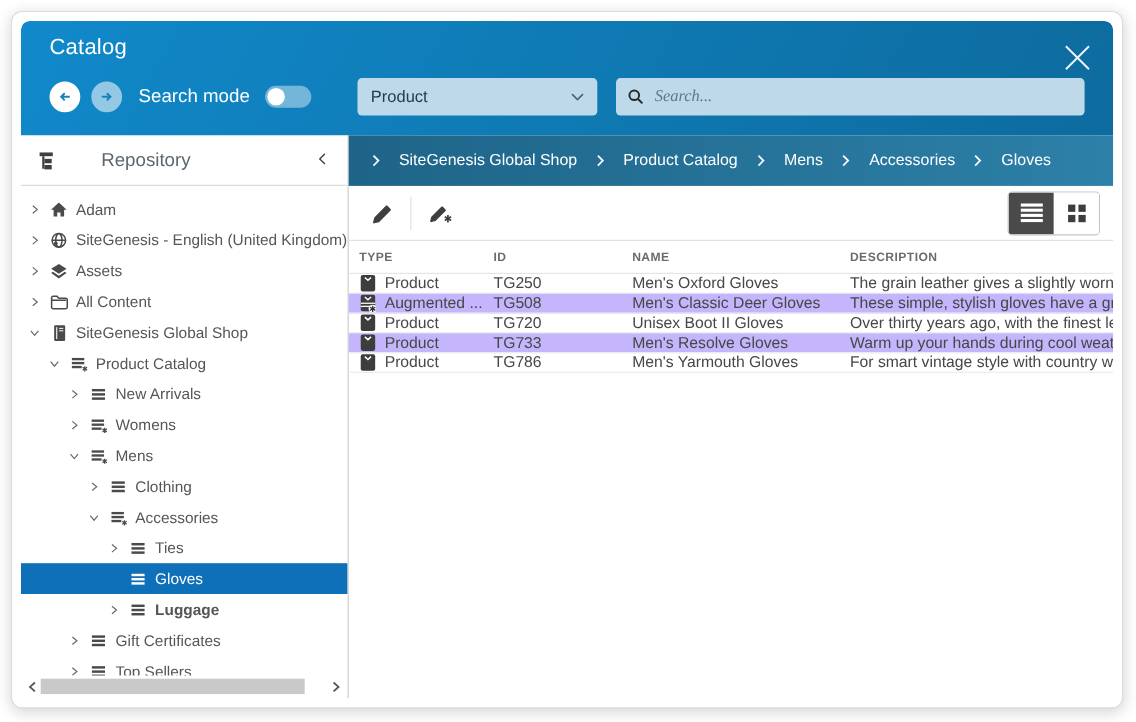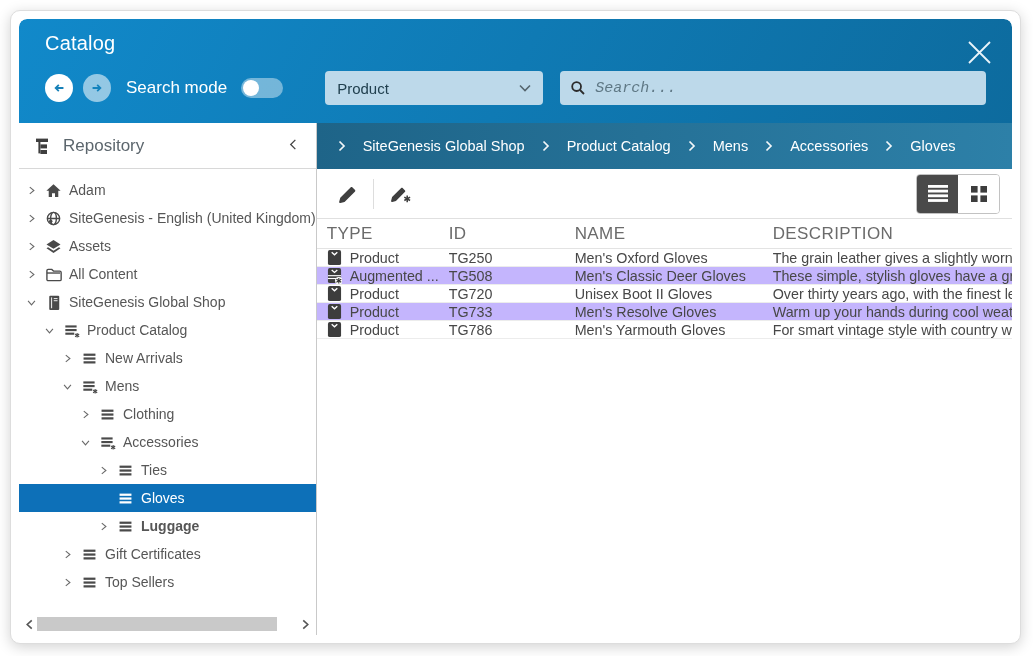--- a/index.html
+++ b/index.html
@@ -24,28 +24,28 @@
   .sm-label{margin-left:15px;font-size:17px;color:#fff;}
   .toggle{margin-left:14px;width:42px;height:20px;border-radius:10px;background:rgba(255,255,255,.42);
     position:relative;display:inline-block;cursor:pointer;}
   .toggle .knob{position:absolute;left:2px;top:2px;width:16px;height:16px;border-radius:50%;background:#fff;}
   .type-select{margin-left:42px;width:218px;height:34px;background:var(--field);border-radius:4px;
     display:flex;align-items:center;padding:0 12px;cursor:pointer;}
   .type-select .val{font-size:15px;color:#21404f;flex:1;}
   .search-box{flex:1;margin-left:17px;height:34px;background:var(--field);border-radius:4px;
     display:flex;align-items:center;padding:0 10px;}
   .search-box input{flex:1;border:0;background:transparent;outline:none;font-size:15px;
-    font-style:italic;color:#4c1d95;margin-left:7px;font-family:Liberation Mono, monospace;}
+    font-style:italic;color:#4c1d95;margin-left:7px;font-family:Liberation Serif, serif;}
   .search-box input::placeholder{color:#5f7885;font-style:italic;}
 
   
   .app-body{flex:1;display:flex;min-height:0;}
   .sidebar{flex:0 0 284px;border-right:1px solid #c9c9c9;display:flex;flex-direction:column;min-height:0;}
   .sidebar-header{flex:0 0 46px;display:flex;align-items:center;padding:0 12px 0 14px;
-    border-bottom:1px solid #d8d8d8;}
+    border-bottom:1px solid #d8d8d8;gap:29px;}
   .sidebar-header .ttl{font-size:17px;color:#5c666d;margin-left:10px;}
   .collapse{margin-left:auto;background:transparent;border:0;cursor:pointer;padding:4px;color:#444;}
   .tree{flex:1;overflow:hidden;padding-top:7px;}
   .tree-row{height:28px;display:flex;align-items:center;font-size:14px;color:#565656;
     white-space:nowrap;cursor:pointer;}
   .tree-row .tw{width:12px;display:inline-flex;justify-content:center;color:#6a6a6a;flex:0 0 12px;}
   .tree-row .ti{display:inline-flex;margin-left:7px;color:#4a4a4a;flex:0 0 18px;justify-content:center;}
   .tree-row .lbl{margin-left:7px;}
   .tree-row.selected{background:var(--sel);color:#fff;}
   .tree-row.selected .ti,.tree-row.selected .tw{color:#fff;}
@@ -65,21 +65,21 @@
   .tool-btn{width:32px;height:32px;border:0;background:transparent;display:flex;align-items:center;
     justify-content:center;cursor:pointer;color:#3f3f3f;padding:0;}
   .tool-divider{width:1px;height:30px;background:#ddd;margin:0 10px;}
   .view-toggle{margin-left:auto;display:flex;border:1px solid #c2c2c2;border-radius:4px;overflow:hidden;height:40px;}
   .vt-seg{width:41px;border:0;background:#fff;display:flex;align-items:center;justify-content:center;
     cursor:pointer;padding:0;}
   .vt-seg.active{background:#4a4a4a;}
 
   .table{flex:1;display:flex;flex-direction:column;min-height:0;}
   .thead{flex:0 0 30px;display:flex;align-items:center;border-bottom:1px solid #e3e3e3;}
-  .col{padding-left:10px;font-size:17px;color:#6b6b6b;letter-spacing:.4px;white-space:nowrap;}
+  .col{padding-left:10px;font-size:11px;color:#6b6b6b;letter-spacing:.4px;white-space:nowrap;font-weight:bold;}
   .col-type{flex:0 0 122px;}
   .col-id{flex:0 0 126px;}
   .col-name{flex:0 0 198px;}
   .col-desc{flex:1;min-width:0;}
   .trow{flex:0 0 30px;display:flex;align-items:center;border-bottom:1px solid #ececec;font-size:14.3px;
     color:#474747;cursor:pointer;}
   .trow.alt{background:#c4b5fd;}
   .cell{padding-left:10px;white-space:nowrap;overflow:hidden;}
   .cell.type{display:flex;align-items:center;}
   .cell.type .ri{margin-right:8px;display:inline-flex;flex:0 0 15px;}
@@ -265,20 +265,42 @@
                 </svg>
               </span>
               <span class="icon ti">
                 <svg width="17" height="17" viewBox="0 0 16 16" fill="currentColor">
                   <rect x="2.4" y="3.4" width="11.2" height="2.1"></rect>
                   <rect x="2.4" y="7" width="11.2" height="2.1"></rect>
                   <rect x="2.4" y="10.6" width="11.2" height="2.1"></rect>
                 </svg>
               </span>
               <span class="lbl">New Arrivals</span>
+            </div>
+            <div class="tree-row" style="padding-left: 42px;">
+              <span class="icon tw">
+                <svg width="11" height="11" viewBox="0 0 16 16">
+                  <path d="M5.5 3l6 5-6 5" fill="none" stroke="currentColor" stroke-width="1.6"></path>
+                </svg>
+              </span>
+              <span class="icon ti">
+                <svg width="17" height="17" viewBox="0 0 16 16">
+                  <g fill="currentColor">
+                    <rect x="2.2" y="3.2" width="10.6" height="2"></rect>
+                    <rect x="2.2" y="6.6" width="10.6" height="2"></rect>
+                    <rect x="2.2" y="10" width="8.4" height="2"></rect>
+                  </g>
+                  <g stroke="currentColor" stroke-width="1.1">
+                    <path d="M13.3 10.3v4.4"></path>
+                    <path d="M11.4 11.2l3.8 2.6"></path>
+                    <path d="M15.2 11.2l-3.8 2.6"></path>
+                  </g>
+                </svg>
+              </span>
+              <span class="lbl">Womens</span>
             </div>
             <div class="tree-row" style="padding-left: 42px;">
               <span class="icon tw">
                 <svg width="11" height="11" viewBox="0 0 16 16">
                   <path d="M3 5.5l5 6 5-6" fill="none" stroke="currentColor" stroke-width="1.6"></path>
                 </svg>
               </span>
               <span class="icon ti">
                 <svg width="17" height="17" viewBox="0 0 16 16">
                   <g fill="currentColor">

